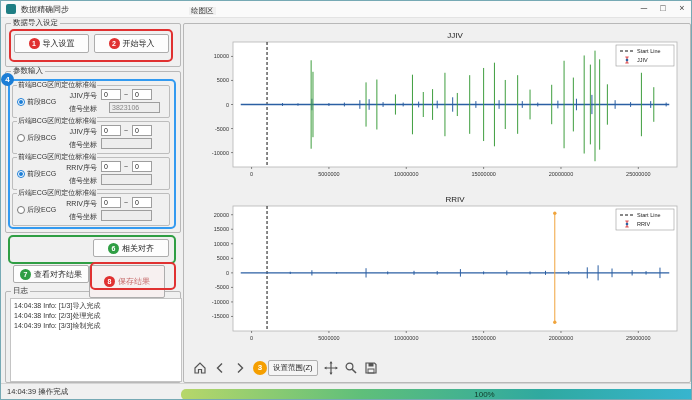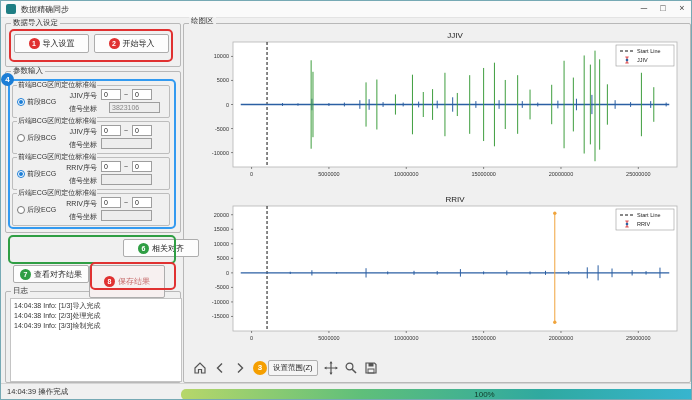--- a/index.html
+++ b/index.html
@@ -129,21 +129,21 @@
     </div>
     <div class="field-label" style="top:5px;">RRIV序号</div>
     <input class="tinput" style="left: 88px; top: 3px; width: 20px;" readonly="" value="0">
     <div class="tilde" style="left:111px;top:5px;">~</div>
     <input class="tinput" style="left: 119px; top: 3px; width: 20px;" readonly="" value="0">
     <div class="field-label" style="top:18px;">信号坐标</div>
     <input class="tinput disabled" style="left: 88px; top: 16px; width: 51px;" readonly="" value="">
   </div>
 
   <div class="annot green" style="left:7px;top:234px;width:164px;height:25px;"></div>
-  <div class="btn" style="left:92px;top:238px;width:76px;height:18px;margin-left:30px;">
+  <div class="btn" style="left:92px;top:238px;width:76px;height:18px;">
     <span class="num green">6</span>
     <span>相关对齐</span>
   </div>
   <div class="btn" style="left:12px;top:264px;width:76px;height:18px;">
     <span class="num green">7</span>
     <span>查看对齐结果</span>
   </div>
   <div class="annot red" style="left:89px;top:261px;width:82px;height:24px;"></div>
   <div class="btn disabled" style="left:88px;top:264px;width:76px;height:33px;">
     <span class="num red">8</span>
@@ -152,21 +152,21 @@
 
   <div class="groupbox" style="left:4px;top:290px;width:174px;height:90px;"></div>
   <div class="grouplabel" style="left:10px;top:286px;">日志</div>
   <div class="logbox" style="left:9px;top:297px;width:164px;height:78px;">
     <div>14:04:38 Info: [1/3]导入完成</div>
     <div>14:04:38 Info: [2/3]处理完成</div>
     <div>14:04:39 Info: [3/3]绘制完成</div>
   </div>
 
   <div class="groupbox" style="left:182px;top:22px;width:506px;height:358px;"></div>
-  <div class="grouplabel" style="left:188px;top:16px;">绘图区</div>
+  <div class="grouplabel" style="left:188px;top:6px;">绘图区</div>
 
   <svg id="chart0" class="chart-svg" style="left:188px;top:28px;" width="494" height="162">
       <rect x="44" y="13" width="444" height="125" fill="#ffffff" stroke="#b5b5b5" stroke-width="0.8"></rect>
       <text x="266" y="9" text-anchor="middle" font-size="8" fill="#222">JJIV</text>
       <line x1="42" y1="123.57692307692308" x2="44" y2="123.57692307692308" stroke="#555" stroke-width="0.7"></line>
       <text x="40" y="125.57692307692308" text-anchor="end" font-size="5.5" fill="#333">-10000</text>
       <line x1="42" y1="99.53846153846153" x2="44" y2="99.53846153846153" stroke="#555" stroke-width="0.7"></line>
       <text x="40" y="101.53846153846153" text-anchor="end" font-size="5.5" fill="#333">-5000</text>
       <line x1="42" y1="75.5" x2="44" y2="75.5" stroke="#555" stroke-width="0.7"></line>
       <text x="40" y="77.5" text-anchor="end" font-size="5.5" fill="#333">0</text>

